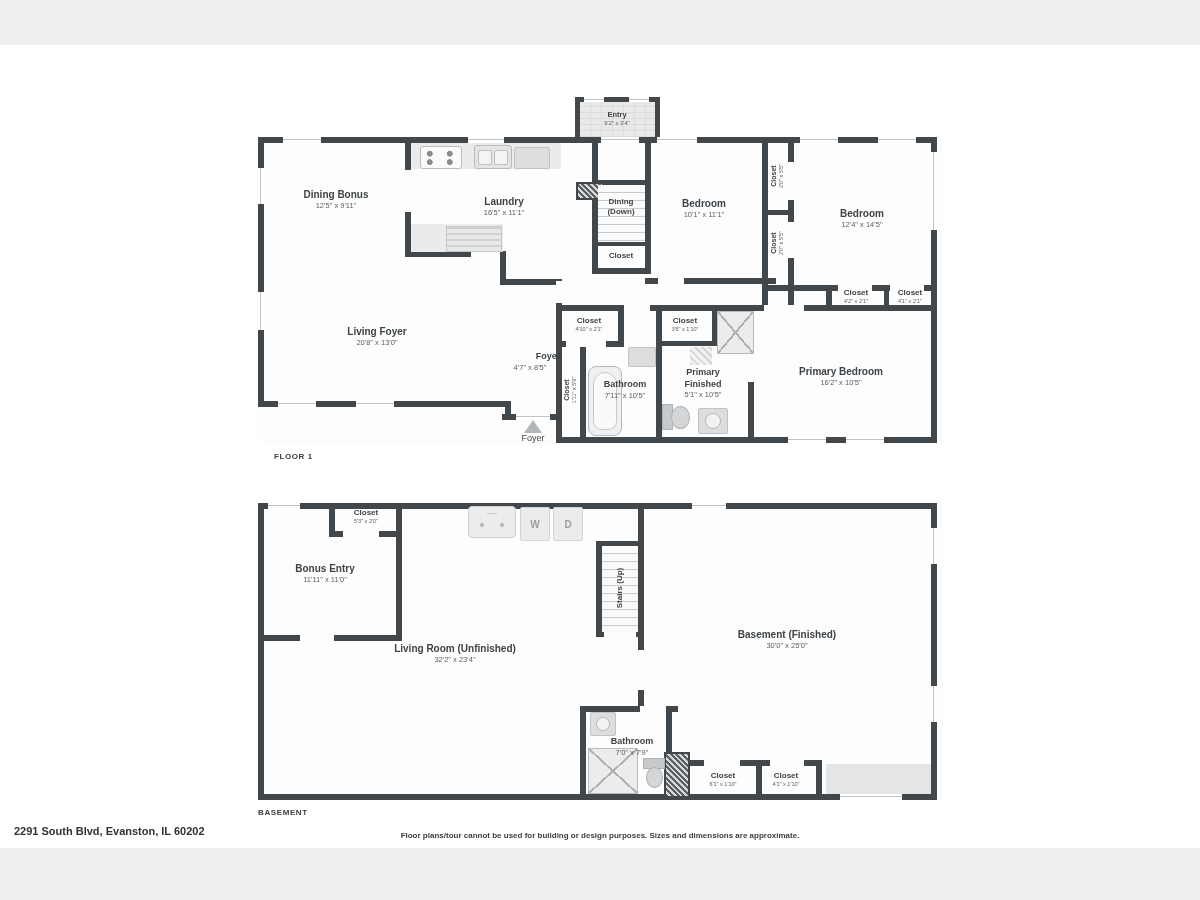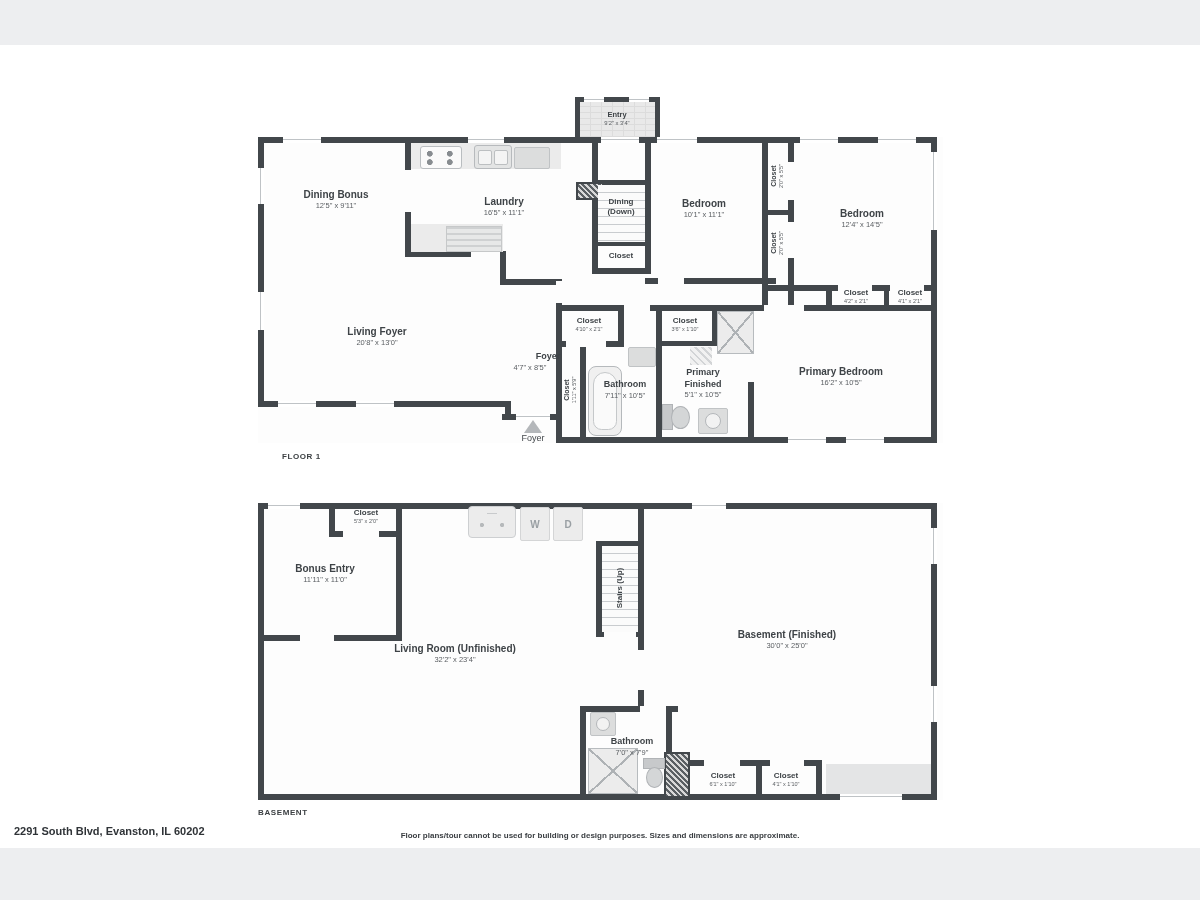--- a/index.html
+++ b/index.html
@@ -229,21 +229,21 @@
 </div>
 <div class="rlabel wrap" style="left:703px;top:384px;width:62px;">
   <div class="rname wrap" style="font-size:9px;">Primary Finished</div>
   <div class="rdims">5'1" x 10'5"</div>
 </div>
 <div class="rlabel" style="left:841px;top:376px;">
   <div class="rname">Primary Bedroom</div>
   <div class="rdims">16'2" x 10'5"</div>
 </div>
 <div class="entry-lab" style="left:533px;top:433px;">Foyer</div>
-<div class="plan-title" style="left:270px;top:452px;padding-left:12px;">FLOOR 1</div>
+<div class="plan-title" style="left:262px;top:452px;padding-left:12px;">FLOOR 1</div>
 
 <div class="room-bg" style="left:258px;top:503px;width:685px;height:297px;"></div>
 
 <div class="wall" style="left:258px;top:503px;width:679px;height:6px;"></div>
 <div class="wall" style="left:258px;top:794px;width:679px;height:6px;"></div>
 <div class="wall" style="left:258px;top:503px;width:6px;height:297px;"></div>
 <div class="wall" style="left:931px;top:503px;width:6px;height:297px;"></div>
 
 <div class="wall" style="left:396px;top:503px;width:6px;height:138px;"></div>
 <div class="wall" style="left:258px;top:635px;width:144px;height:6px;"></div>

